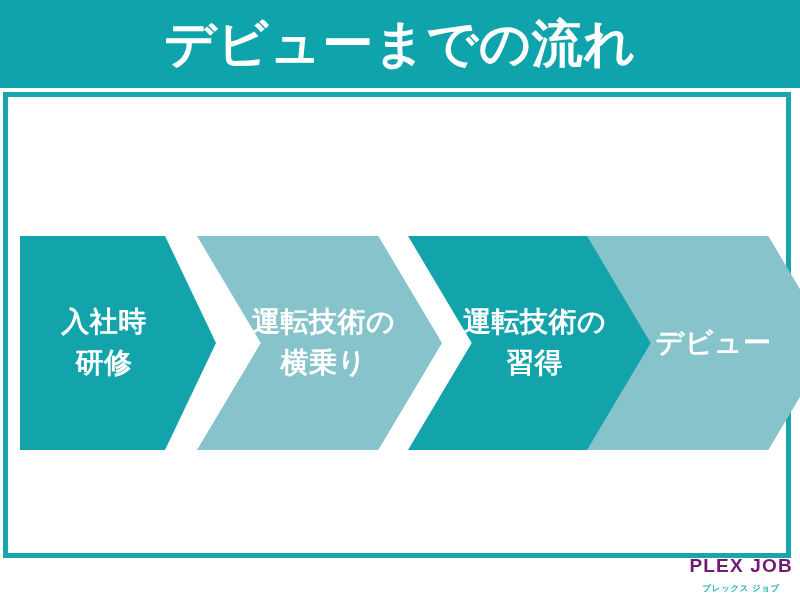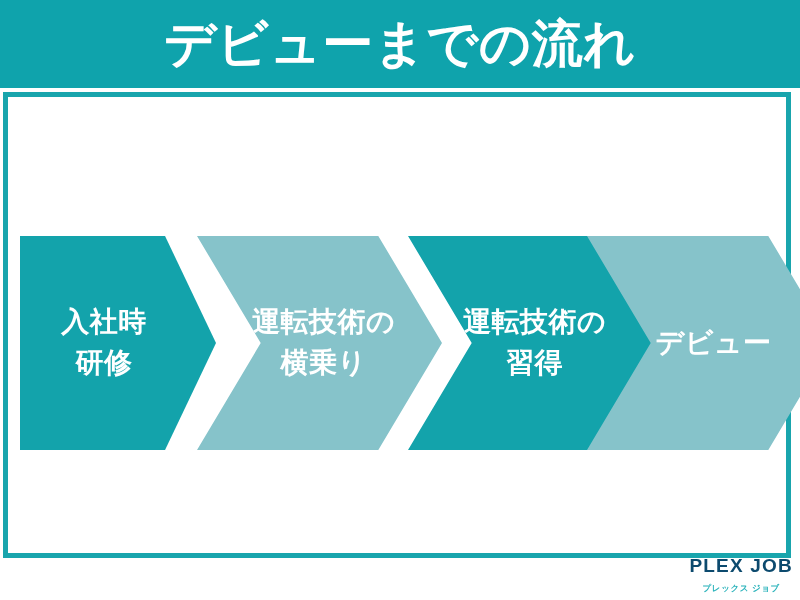--- a/index.html
+++ b/index.html
@@ -111,21 +111,21 @@
   
   .logo {
     position: absolute;
     right: 7px;
     bottom: 8px;
     text-align: center;
     line-height: 1;
     user-select: none;
   }
   .logo-main {
-    color: #0c4a6e;
+    color: #701a75;
     font-size: 19px;
     font-weight: 700;
     letter-spacing: 1.2px;
     display: block;
     margin-top: 30px;
   }
   .logo-sub {
     color: #2bb3bb;
     font-size: 8.5px;
     font-weight: 700;

